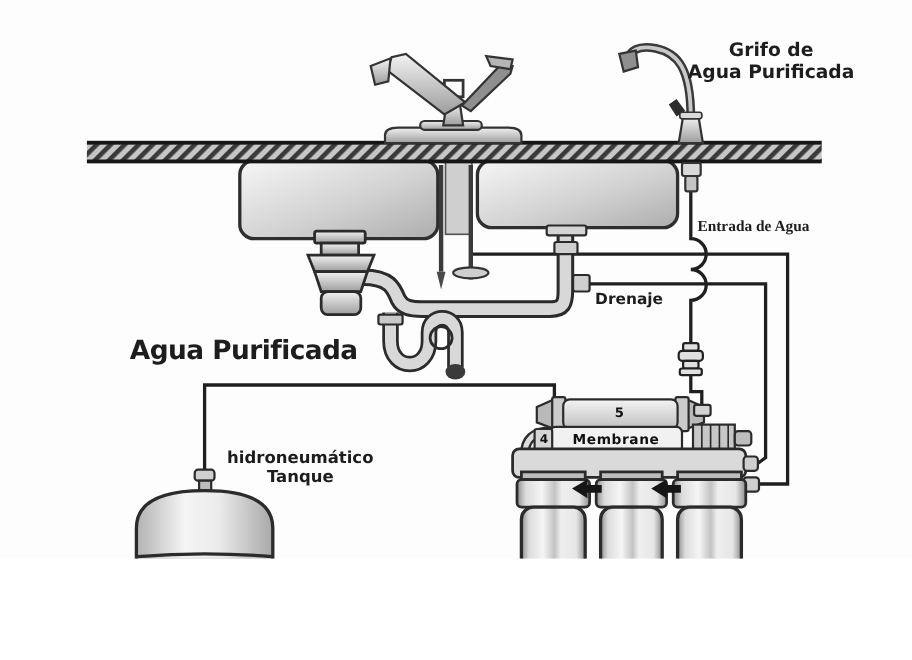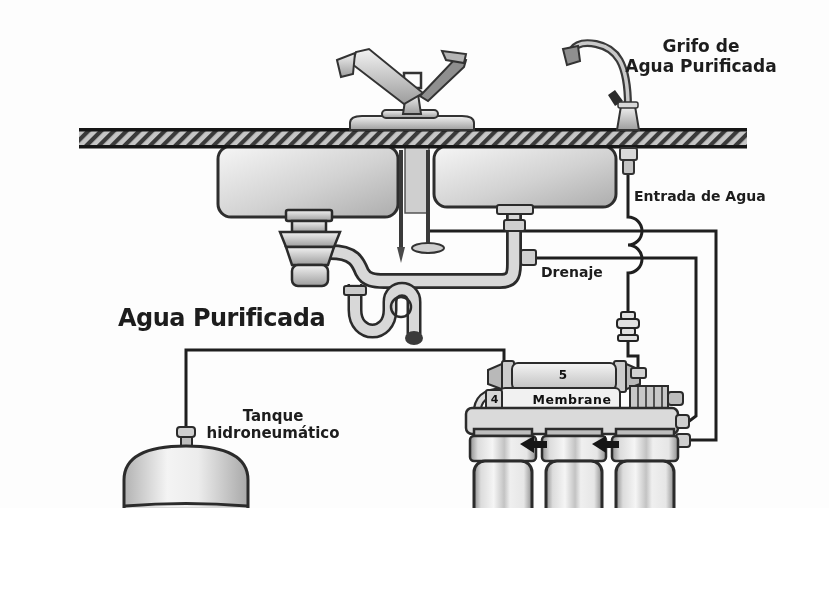--- a/index.html
+++ b/index.html
@@ -222,34 +222,34 @@
     <path d="M 125 506 Q 186 501 247 506" fill="none" stroke="#2b2b2b" stroke-width="3"></path>
     <path d="M 125 522 Q 186 517 247 522" fill="none" stroke="#2b2b2b" stroke-width="3"></path>
   </g>
 </svg>
 
 <div class="lbl med center" style="left:610px;top:36px;width:182px;">
   <div>Grifo de</div>
   <div>Agua Purificada</div>
 </div>
 
-<div class="lbl small" style="left:634px;top:188px;">Entrada de Agua</div>
+<div class="lbl small" style="left:634px;top:199px;font-family:Liberation Serif, serif;">Entrada de Agua</div>
 
 <div class="lbl small" style="left:541px;top:264px;">Drenaje</div>
 
 <div class="lbl big" style="left:118px;top:304px;">Agua Purificada</div>
 
 <div class="lbl tank-lbl center" style="left:200px;top:408px;width:146px;">
+  <div>hidroneumático</div>
   <div>Tanque</div>
-  <div>hidroneumático</div>
 </div>
 
 <div class="lbl unit-num center" style="left:548px;top:368px;width:30px;">5</div>
 
-<div class="lbl membrane-lbl center" style="left:518px;top:392px;width:108px;">Membrane</div>
+<div class="lbl membrane-lbl center" style="left:506px;top:392px;width:108px;">Membrane</div>
 
 <div class="lbl unit-num center" style="left:487px;top:393px;width:15px;font-size:11px;">4</div>
 
 <div class="lbl housing-num center" style="left:494px;top:514px;width:18px;">3</div>
 
 <div class="lbl housing-num center" style="left:565px;top:514px;width:18px;">2</div>
 
 <div class="lbl housing-num center" style="left:636px;top:514px;width:18px;">1</div>
 
 </div>

